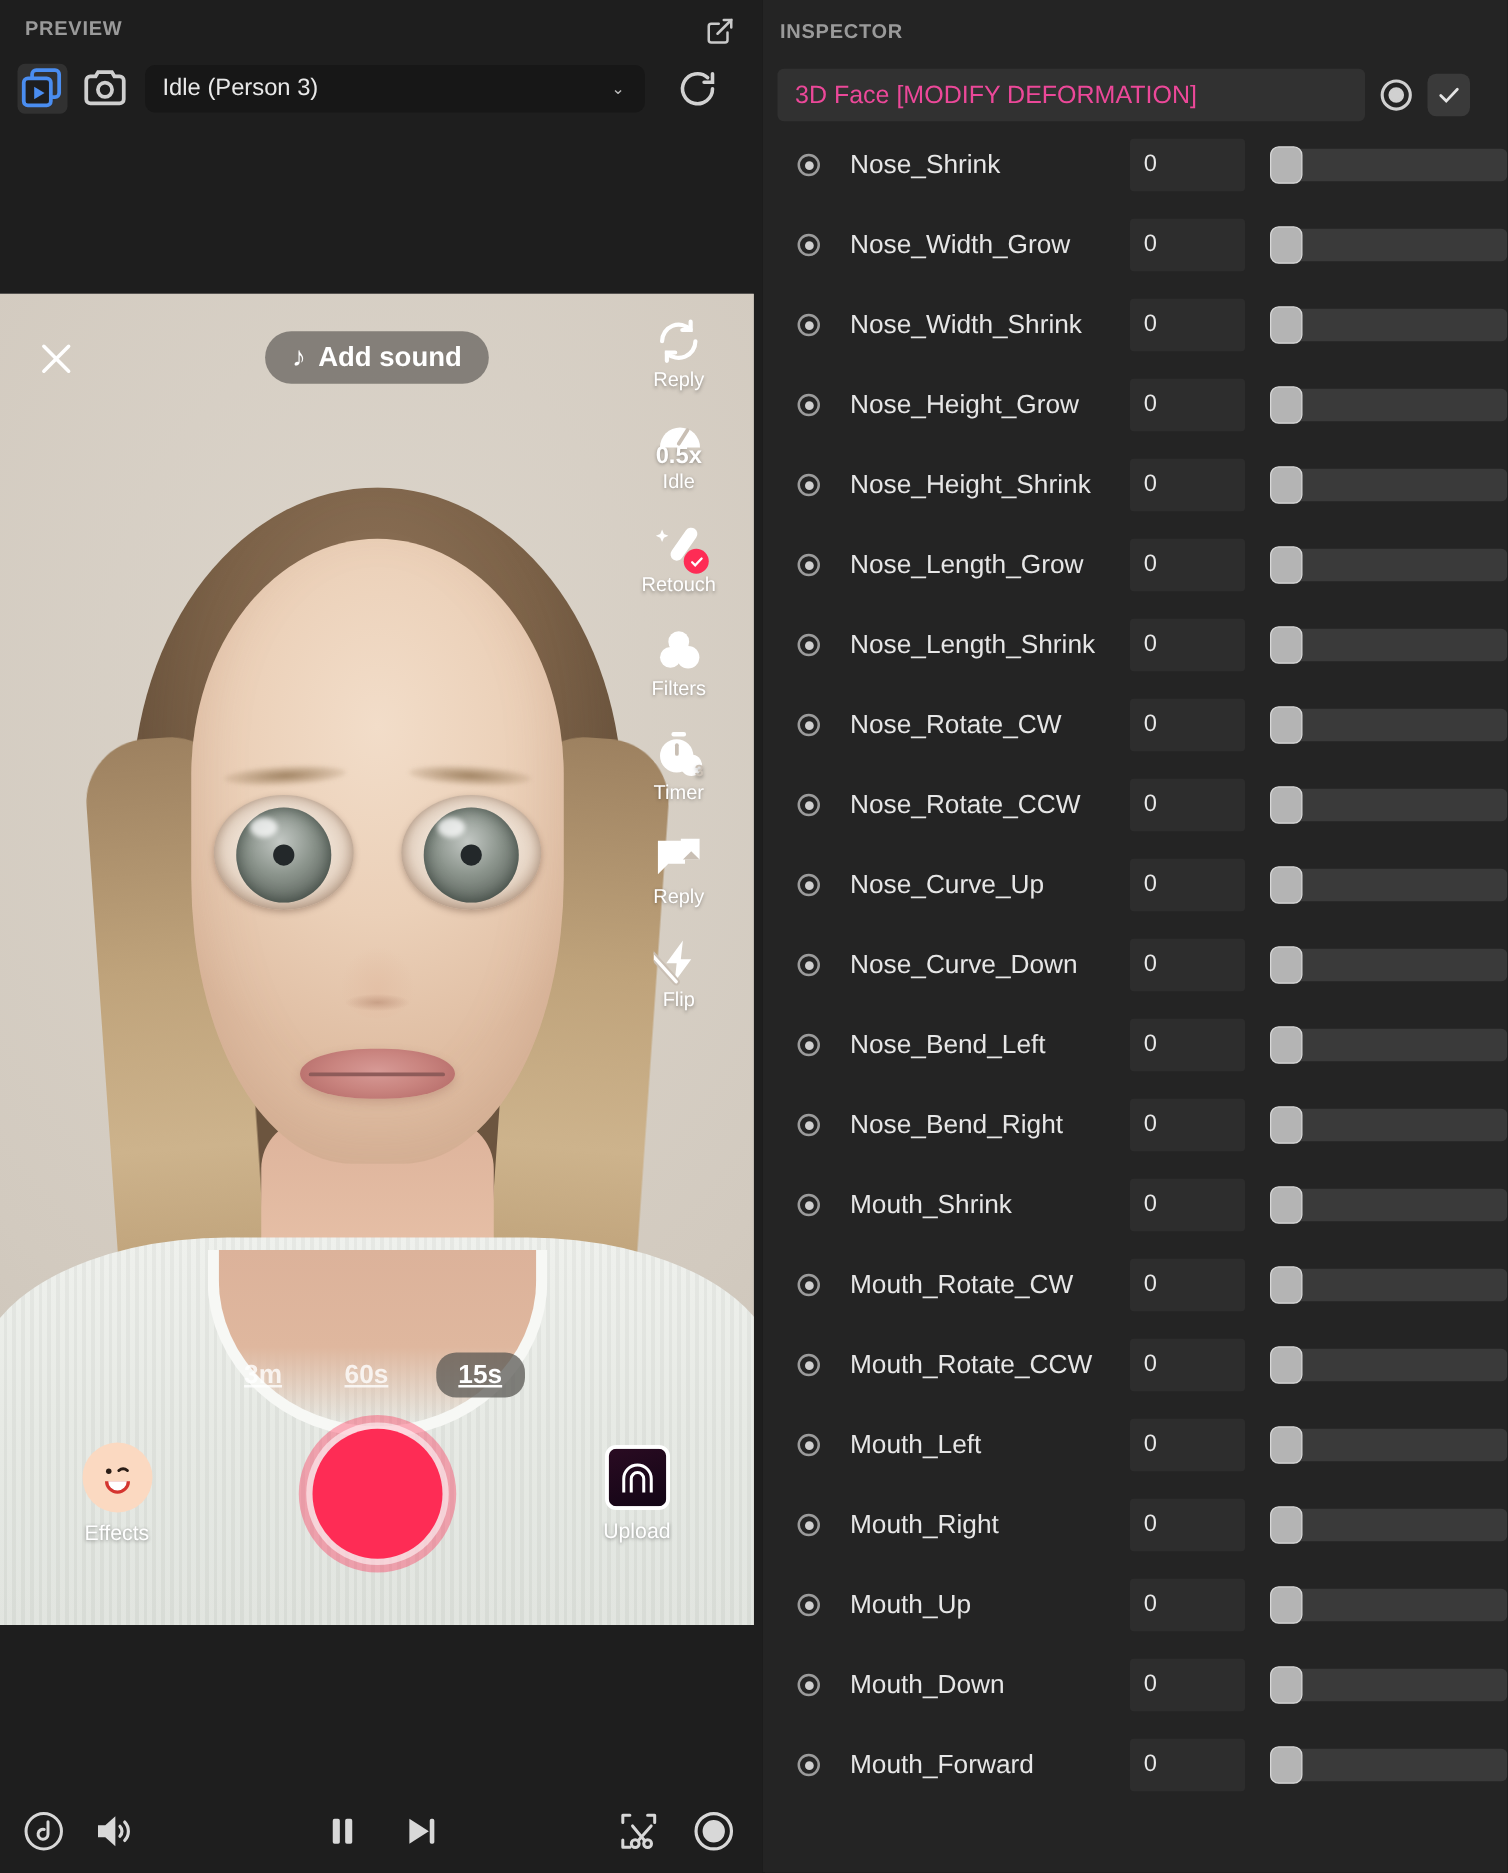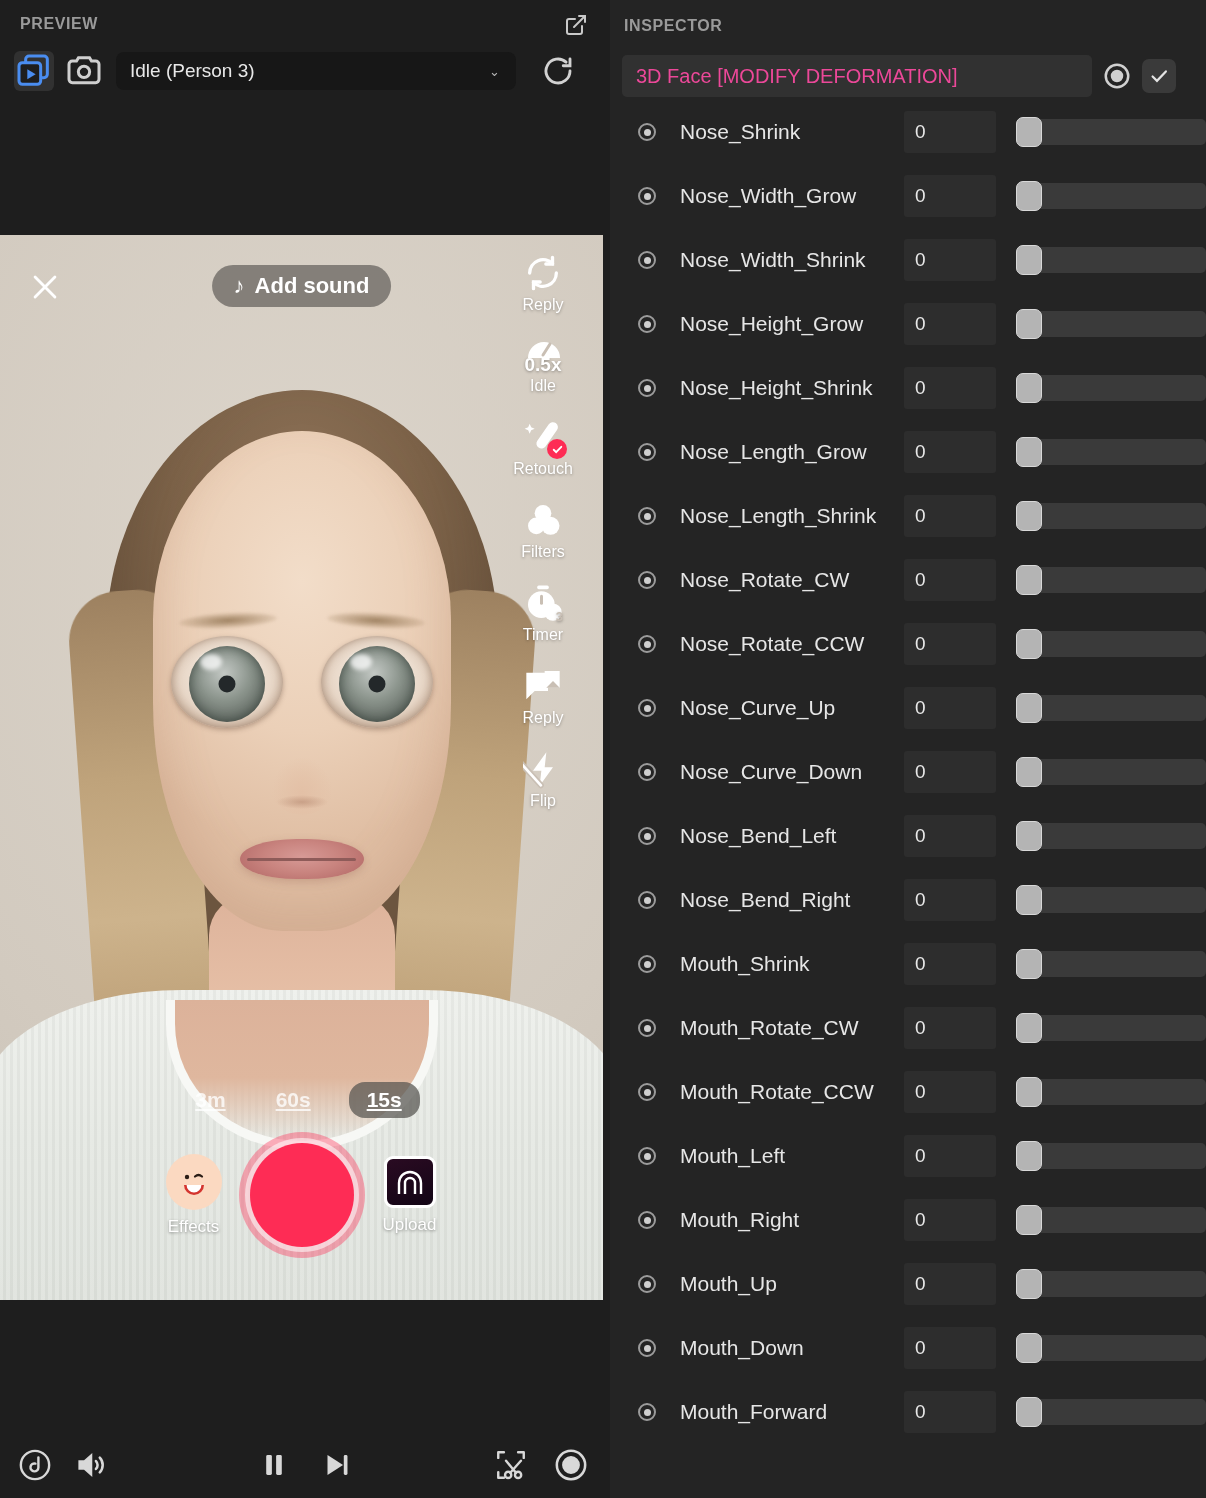--- a/index.html
+++ b/index.html
@@ -208,21 +208,21 @@
   .durations {
     position: absolute; left: 0; bottom: 182px; width: 100%;
     display: flex; justify-content: center; align-items: center; gap: 26px;
   }
   .dur { color: rgba(255,255,255,.78); font-size: 21px; font-weight: bold; padding: 6px 12px; text-decoration: underline; }
   .dur.sel {
     color: #fff; background: rgba(85,83,79,.72); border-radius: 16px; padding: 6px 18px;
   }
   .shutter-row {
     position: absolute; left: 0; bottom: 42px; width: 100%;
-    display: flex; align-items: center; justify-content: center; 
+    display: flex; align-items: center; justify-content: center; gap: 100px;
   }
   .effects-btn, .upload-btn {
     display: flex; flex-direction: column; align-items: center; gap: 7px;
     color: #fff; font-size: 17px; text-shadow: 0 1px 3px rgba(0,0,0,.4);
     width: 90px;
   }
   .effects-circle {
     width: 56px; height: 56px; border-radius: 50%;
     background: #fbd9c1; display: flex; align-items: center; justify-content: center;
     font-size: 34px; line-height: 1;

